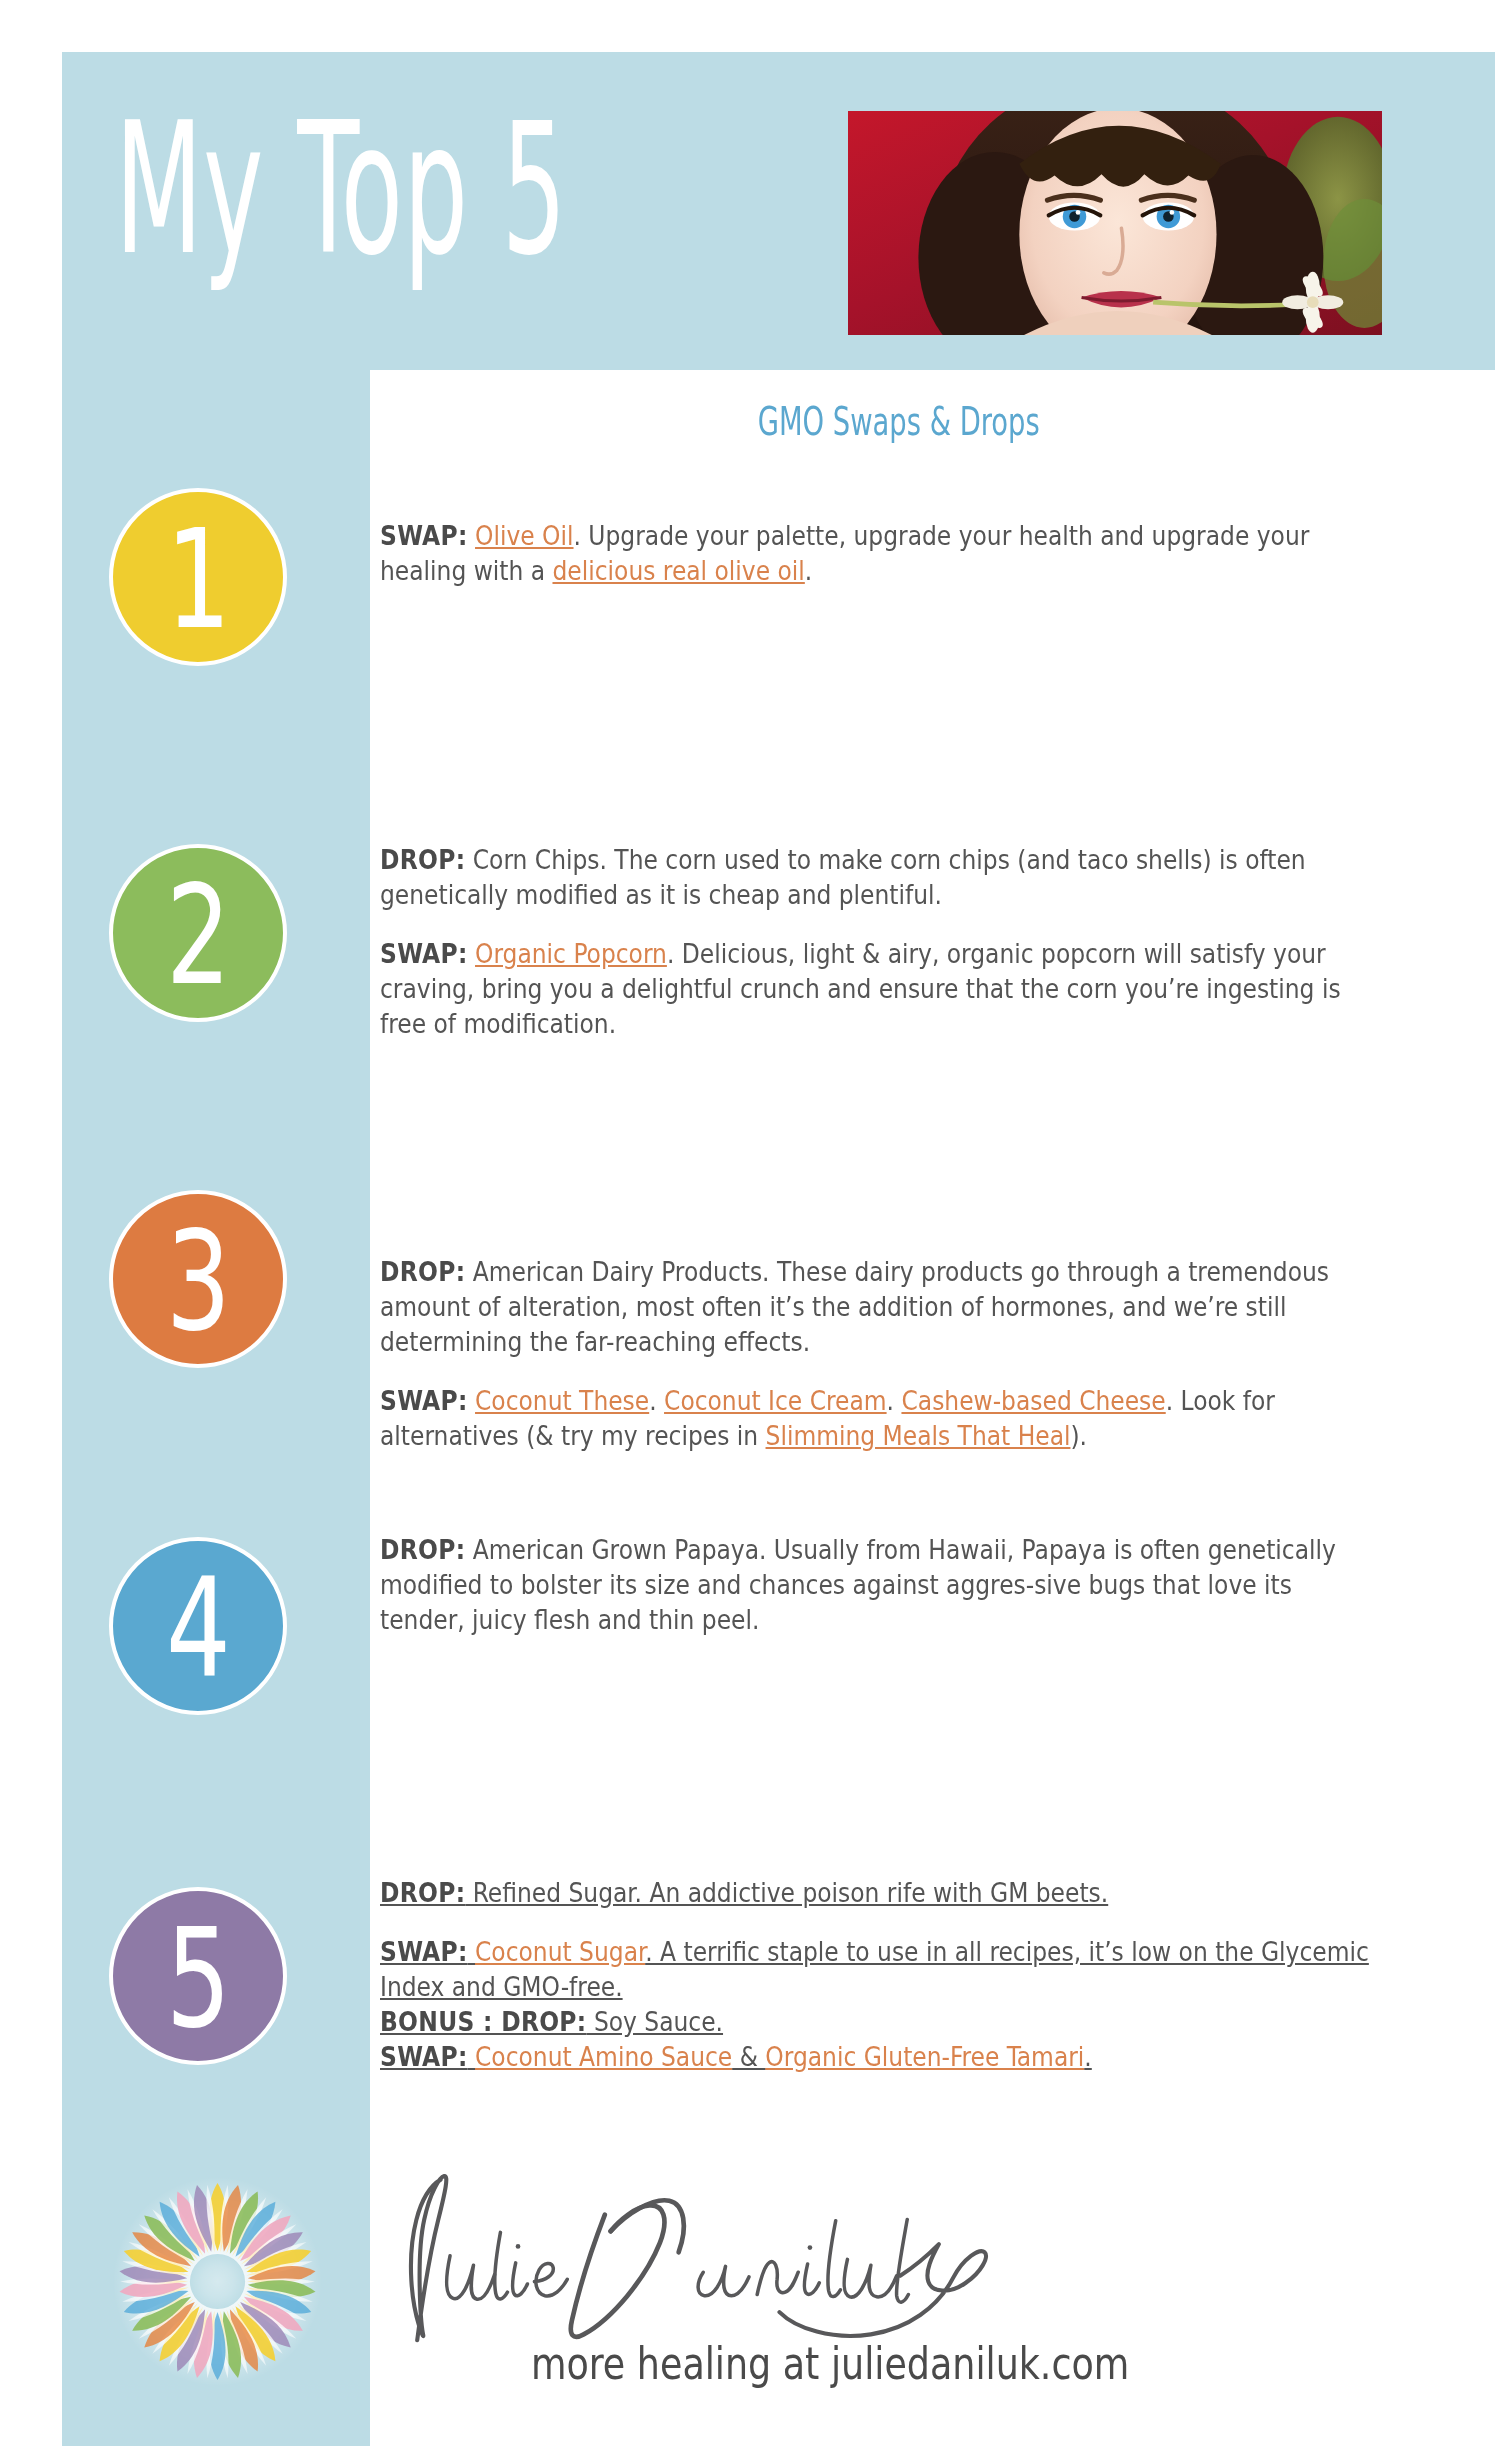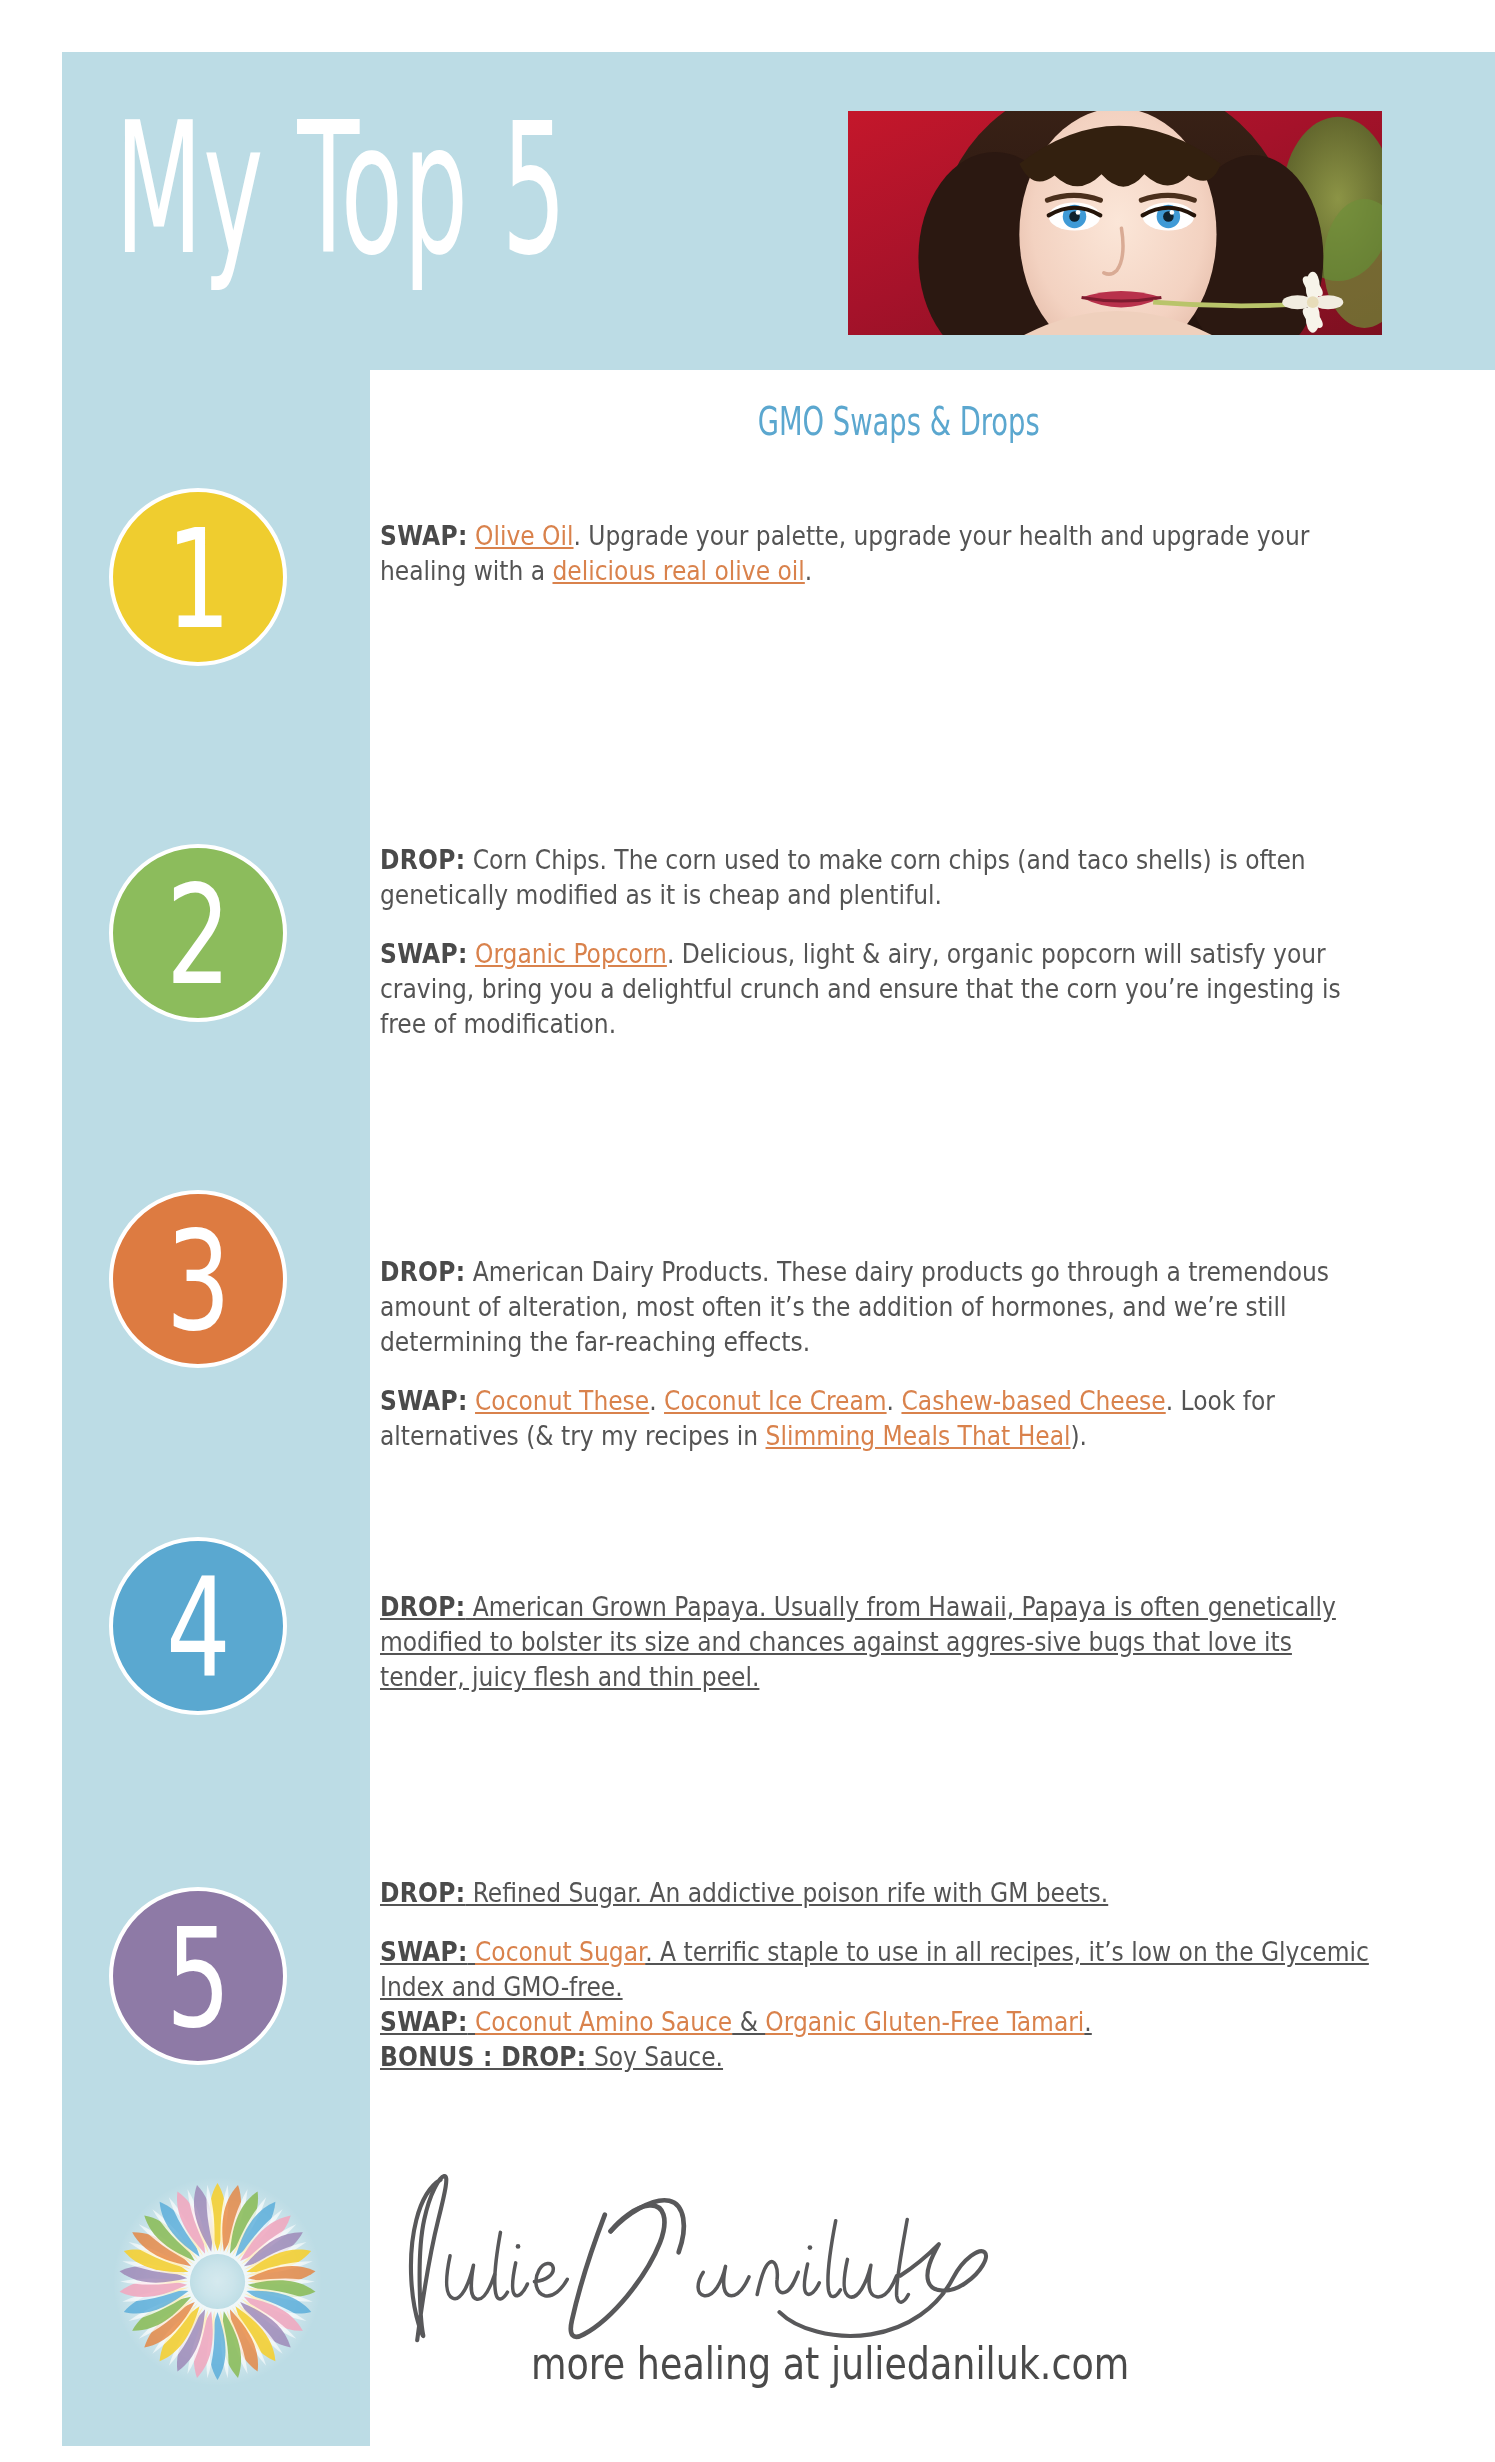--- a/index.html
+++ b/index.html
@@ -192,31 +192,31 @@
   <div class="gap"></div>
   <p><span class="lbl">SWAP:</span><span class="rich"><span>  </span><span class="lnk">Organic Popcorn</span><span>. Delicious, light &amp; airy, organic popcorn will satisfy your craving, bring you a delightful crunch and ensure that the corn you’re ingesting is free of modification.</span></span></p>
 </div>
 
 <div class="block" style="top:1255px;">
   <p><span class="lbl">DROP:</span><span> American Dairy Products.  These dairy products go through a tremendous amount of alteration, most often it’s the addition of hormones, and we’re still determining the far-reaching effects.</span></p>
   <div class="gap"></div>
   <p><span class="lbl">SWAP:</span><span class="rich"><span>  </span><span class="lnk">Coconut These</span><span>. </span><span class="lnk">Coconut Ice Cream</span><span>. </span><span class="lnk">Cashew-based Cheese</span><span>. Look for alternatives (&amp; try my recipes in </span><span class="lnk">Slimming Meals That Heal</span><span>).</span></span></p>
 </div>
 
-<div class="block" style="top:1590px;text-decoration:underline;">
+<div class="block" style="top:1533px;">
   <p><span class="lbl">DROP:</span><span> American Grown Papaya. Usually from Hawaii, Papaya is often genetically modified to bolster its size and chances against aggres-sive bugs that love its tender, juicy flesh and thin peel.</span></p>
   <div class="gap"></div>
 </div>
 
 <div class="block" style="top:1876px;text-decoration:underline;">
   <p><span class="lbl">DROP:</span><span>  Refined Sugar. An addictive poison rife with GM beets.</span></p>
   <div class="gap"></div>
   <p><span class="lbl">SWAP:</span><span class="rich"><span>  </span><span class="lnk">Coconut Sugar</span><span>. A terrific staple to use in all recipes, it’s low on the Glycemic Index and GMO-free.</span></span></p>
+  <p><span class="lbl">BONUS : DROP:</span><span> Soy Sauce.</span></p>
   <p><span class="lbl">SWAP:</span><span class="rich"><span> </span><span class="lnk">Coconut Amino Sauce</span><span> &amp; </span><span class="lnk">Organic Gluten-Free Tamari</span><span>.</span></span></p>
-  <p><span class="lbl">BONUS : DROP:</span><span> Soy Sauce.</span></p>
 </div>
 
 <div class="logo">
   <svg width="217" height="217" viewBox="0 0 370 370">
     <defs>
       <radialGradient id="glow" cx="50%" cy="50%" r="50%">
         <stop offset="0%" stop-color="#ffffff" stop-opacity="1"></stop>
         <stop offset="58%" stop-color="#ffffff" stop-opacity=".55"></stop>
         <stop offset="100%" stop-color="#ffffff" stop-opacity="0"></stop>
       </radialGradient>

